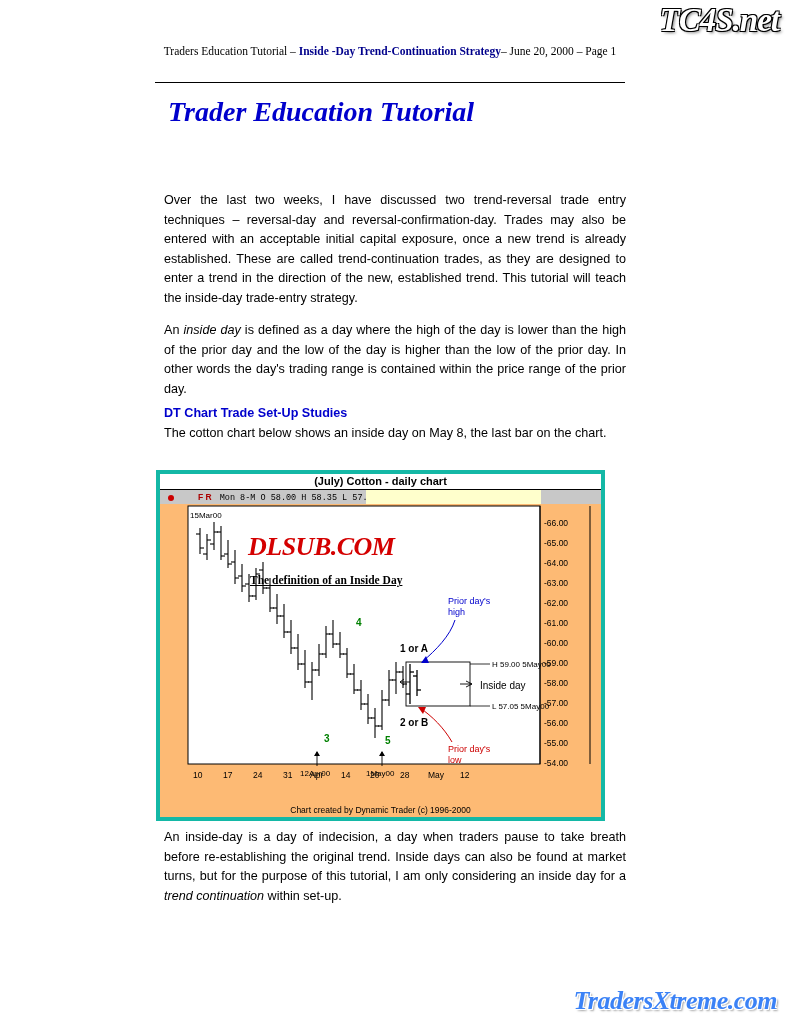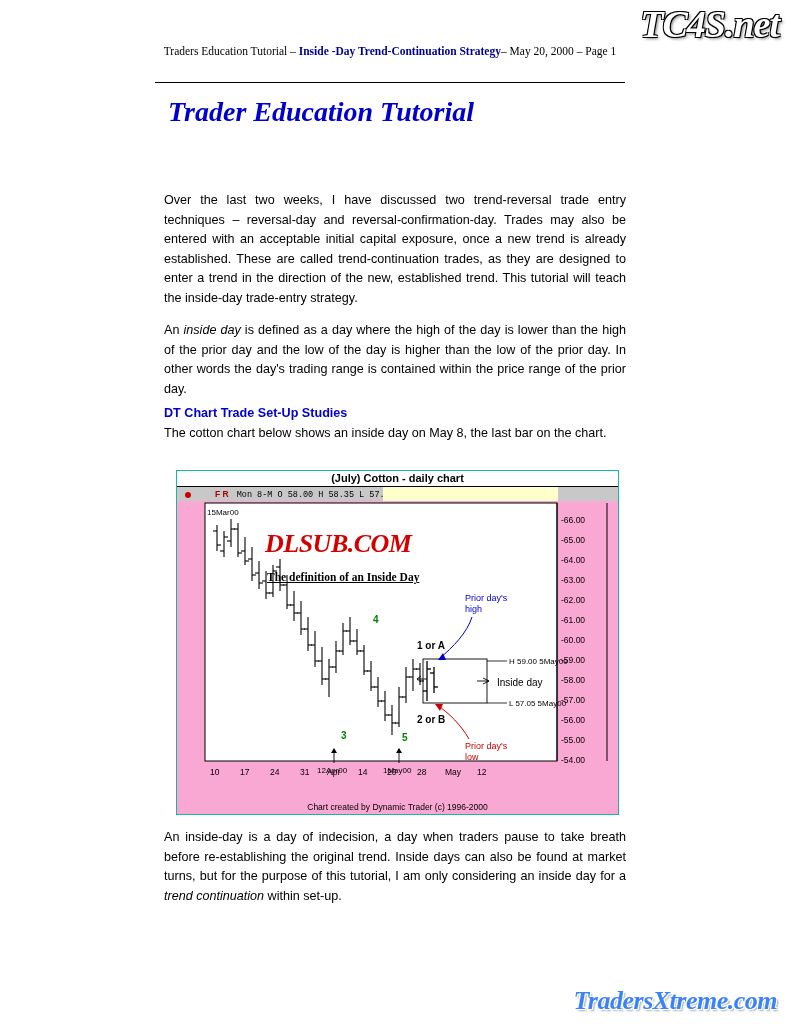--- a/index.html
+++ b/index.html
@@ -14,21 +14,21 @@
     position: relative;
     overflow: hidden;
   }
 
   
   .tc4s-logo {
     position: absolute;
     top: 2px;
     right: 12px;
     font-family: "Liberation Serif", serif;
-    font-size: 38px;
+    font-size: 33px;
     font-weight: bold;
     font-style: italic;
     color: #ffffff;
     text-shadow:
       -1px -1px 0 #000, 1px -1px 0 #000,
       -1px 1px 0 #000, 1px 1px 0 #000,
       2px 2px 3px rgba(0,0,0,0.5);
     letter-spacing: -1px;
     z-index: 50;
   }
@@ -136,26 +136,26 @@
     width: 470px;
     text-align: center;
     font-size: 11px;
     color: #000000;
     font-family: "Liberation Serif", serif;
   }
 
   
   .chart-box {
     position: absolute;
-    left: 176px;
+    left: 156px;
     top: 470px;
     width: 441px;
     height: 343px;
-    border: 1px solid #14b8a6;
-    background: #f9a8d4;
+    border: 4px solid #14b8a6;
+    background: #fdba74;
     font-family: "Liberation Sans", sans-serif;
   }
   .chart-title-bar {
     position: absolute;
     left: 0; top: 0;
     width: 441px;
     height: 15px;
     border-bottom: 1px solid #000000;
     text-align: center;
     font-size: 11px;
@@ -243,21 +243,21 @@
   }
 </style>
 </head>
 <body>
 
 <div class="page">
 
   <div class="tc4s-logo">TC4S.net</div>
 
   <div class="header">
-    <span>Traders Education Tutorial – </span><span class="bold-blue">Inside -Day Trend-Continuation Strategy</span><span>– May 20, 2000 – Page 1</span>
+    <span>Traders Education Tutorial – </span><span class="bold-blue">Inside -Day Trend-Continuation Strategy</span><span>– June 20, 2000 – Page 1</span>
   </div>
   <div class="header-rule"></div>
 
   <div class="title">Trader Education Tutorial</div>
 
   <div class="body-text p1">Over the last two weeks, I have discussed two trend-reversal trade entry techniques – reversal-day and reversal-confirmation-day. Trades may also be entered with an acceptable initial capital exposure, once a new trend is already established. These are called trend-continuation trades, as they are designed to enter a trend in the direction of the new, established trend. This tutorial will teach the inside-day trade-entry strategy.</div>
 
   <div class="body-text p2">
     <span>An </span><span class="italic">inside day</span><span> is defined as a day where the high of the day is lower than the high of the prior day and the low of the day is higher than the low of the prior day. In other words the day's trading range is contained within the price range of the prior day.</span>
   </div>

